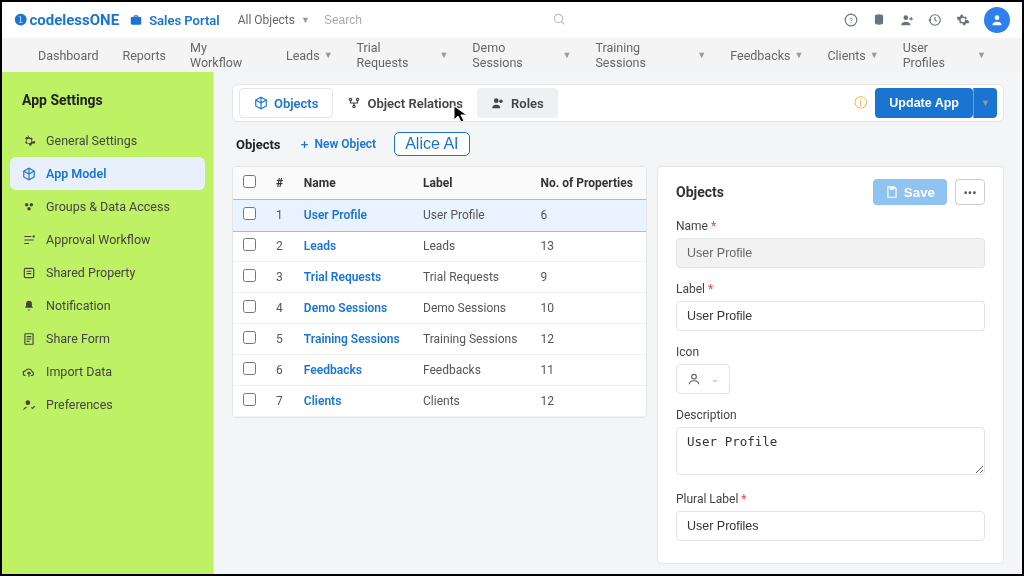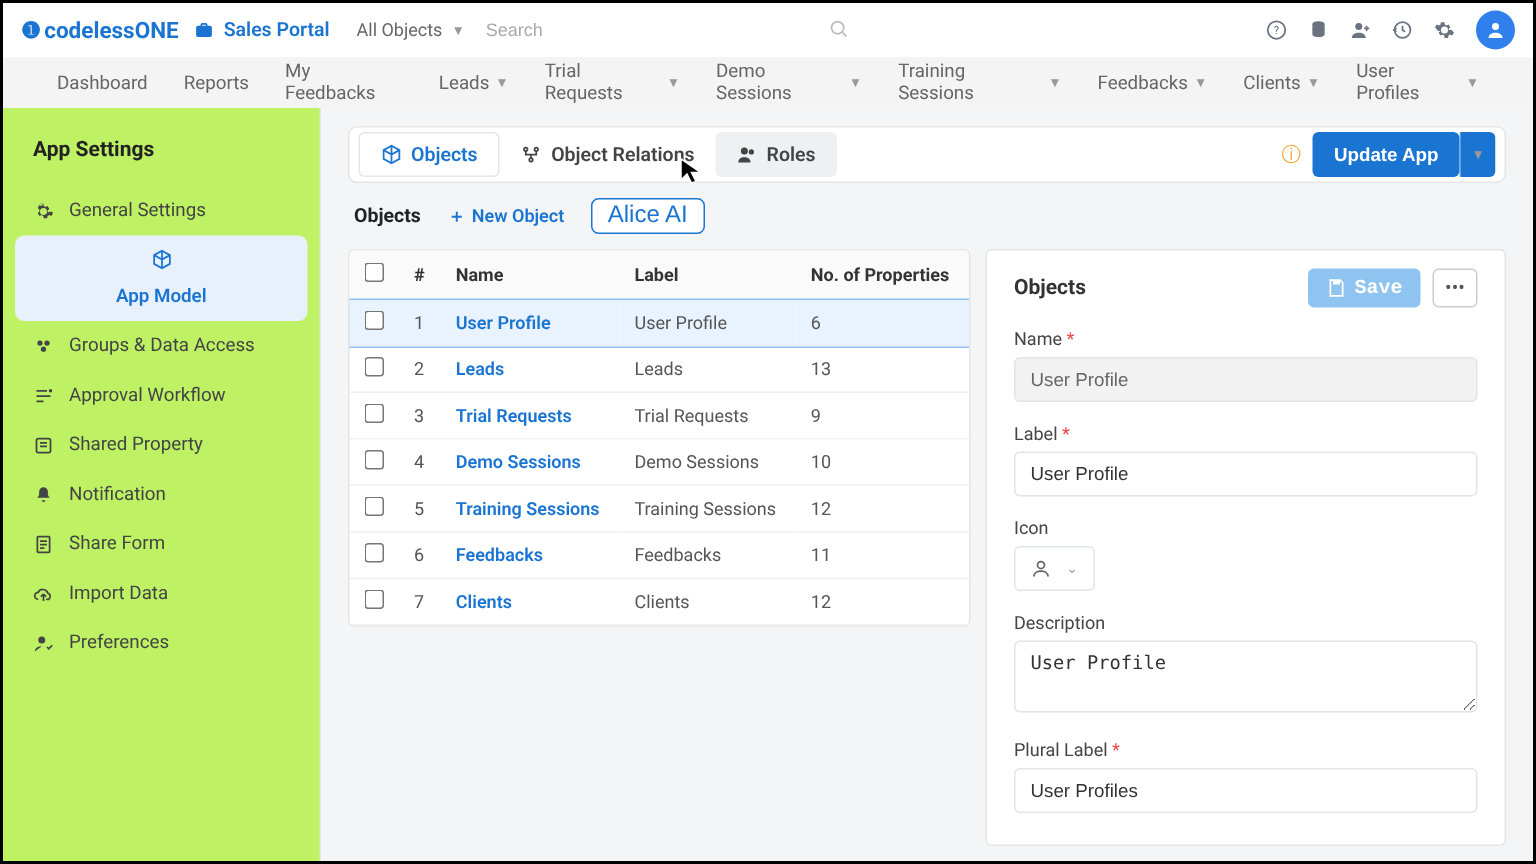--- a/index.html
+++ b/index.html
@@ -23,21 +23,21 @@
 .navbar { display:flex; align-items:center; height:34px; padding:0 36px; gap:24px; background:#f4f4f4; font-size:12.5px; color:#666; }
 .navitem { display:flex; align-items:center; gap:4px; cursor:pointer; }
 .caret { font-size:9px; color:#999; }
 
 .body { display:flex; height:504px; }
 
 
 .sidebar { width:212px; border-right:1px solid #e1e4e8; background:#bef264; }
 .sidetitle { font-weight:700; font-size:14px; color:#222; padding:20px 20px 16px; }
 .sideitem { display:flex; align-items:center; gap:10px; padding:9px 20px; color:#444; cursor:pointer; font-size:12.5px; }
-.sideitem.active { background:#e8f0fb; color:#1a75d2; font-weight:600; border-radius:6px; margin:0 8px; padding:9px 12px;flex-direction:column; }
+.sideitem.active { background:#e8f0fb; color:#1a75d2; font-weight:600; border-radius:6px; margin:0 8px; padding:9px 12px; }
 .sideitem .icn { color:#444; }
 .sideitem.active .icn { color:#1a75d2; }
 
 
 .main { flex:1; background:#f4f5f7; padding:12px 18px; display:flex; flex-direction:column; gap:10px; overflow:hidden; }
 
 
 .tabrow { display:flex; align-items:center; gap:0; background:#fff; border:1px solid #e5e5e5; border-radius:6px; height:38px; padding:0 6px; }
 .tabrow .tab { display:flex; align-items:center; gap:6px; padding:0 14px; height:30px; cursor:pointer; color:#444; font-size:13px; font-weight:600; border-radius:4px; }
 .tabrow .tab.active { background:#fff; color:#1a75d2; border:1px solid #e5e5e5; }
@@ -59,21 +59,21 @@
 thead th { text-align:left; font-weight:700; color:#333; padding:8px 10px; border-bottom:1px solid #eee; background:#fafafa; }
 tbody td { padding:7px 10px; border-bottom:1px solid #f0f0f0; color:#555; }
 tbody tr.sel { background:#e9f3ff; outline:1px solid #8fc3f7; }
 .linkcell { color:#1a75d2; font-weight:600; cursor:pointer; }
 .cbx { width:13px; height:13px; }
 
 
 .detail { flex:1; background:#fff; border:1px solid #e5e5e5; border-radius:4px; margin-left:10px; padding:12px 18px; overflow:auto; }
 .dethdr { display:flex; align-items:center; }
 .dethdr h3 { font-size:14px; font-weight:700; }
-.savebtn { margin-left:auto; background:#8fc3f0; color:#fff; border:none; height:26px; padding:0 12px; border-radius:4px; font-weight:600; cursor:pointer; display:flex; align-items:center; gap:5px;font-family:Liberation Mono, monospace; }
+.savebtn { margin-left:auto; background:#8fc3f0; color:#fff; border:none; height:26px; padding:0 12px; border-radius:4px; font-weight:600; cursor:pointer; display:flex; align-items:center; gap:5px; }
 .kebab { width:30px; height:26px; border:1px solid #ccc; border-radius:4px; background:#fff; margin-left:8px; display:flex; align-items:center; justify-content:center; cursor:pointer; color:#555; }
 .fld { margin-top:14px; }
 .fld label { display:block; font-size:12px; color:#444; margin-bottom:5px; }
 .req::after { content:" *"; color:#e44; }
 .inp { width:100%; height:30px; border:1px solid #e1e4e8; border-radius:4px; padding:0 10px; font-size:12.5px; color:#333; background:#fff; }
 .inp.read { background:#f2f2f2; color:#666; }
 textarea.inp { height:48px; padding:6px 10px; resize:vertical; }
 .iconsel { display:inline-flex; align-items:center; gap:10px; border:1px solid #e1e4e8; border-radius:4px; height:30px; padding:0 10px; cursor:pointer; color:#666; }
 
 .icn svg { width:14px; height:14px; display:block; }
@@ -152,21 +152,21 @@
 </div>
 
 <div class="navbar" id="navbar">
     <span class="navitem">
       <span>Dashboard</span>
     </span>
     <span class="navitem">
       <span>Reports</span>
     </span>
     <span class="navitem">
-      <span>My Feedbacks</span>
+      <span>My Workflow</span>
     </span>
     <span class="navitem">
       <span>Leads</span>
       <span class="caret">▼</span>
     </span>
     <span class="navitem">
       <span>Trial Requests</span>
       <span class="caret">▼</span>
     </span>
     <span class="navitem">

